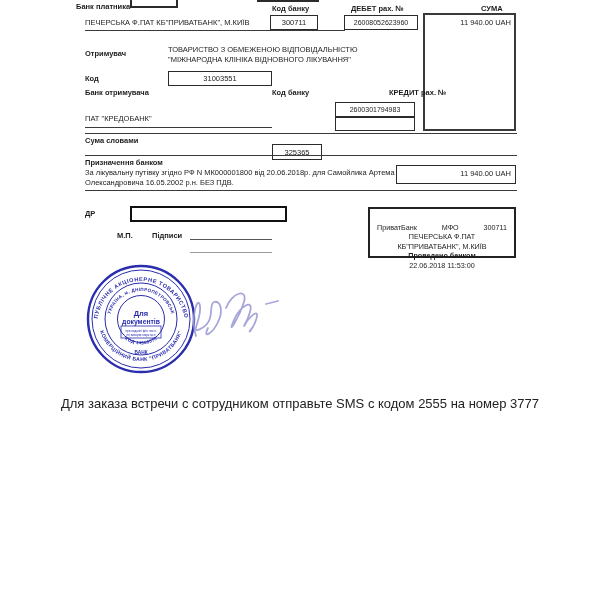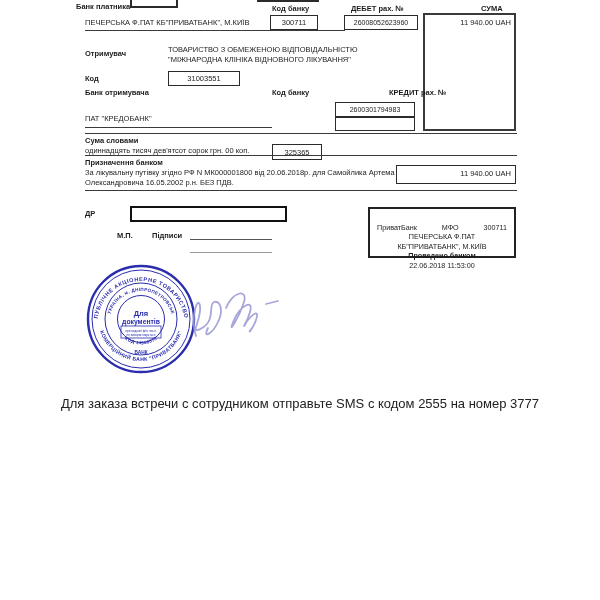--- a/index.html
+++ b/index.html
@@ -43,35 +43,34 @@
 
   <div class="abs" id="suma-box" style="left:423px;top:13px;width:93px;height:118px;">
     <div class="val">11 940.00 UAH</div>
   </div>
 
   <div class="abs lbl" style="left:85px;top:49px;">Отримувач</div>
   <div class="abs txt" style="left:168px;top:45px;">ТОВАРИСТВО З ОБМЕЖЕНОЮ ВІДПОВІДАЛЬНІСТЮ</div>
   <div class="abs txt" style="left:168px;top:55px;">"МІЖНАРОДНА КЛІНІКА ВІДНОВНОГО ЛІКУВАННЯ"</div>
 
   <div class="abs lbl" style="left:85px;top:74px;">Код</div>
-  <div class="abs box" style="left:168px;top:71px;width:72px;height:15px;">31003551</div>
+  <div class="abs box" style="left:168px;top:71px;width:104px;height:15px;">31003551</div>
 
   <div class="abs lbl" style="left:85px;top:88px;">Банк отримувача</div>
   <div class="abs lbl" style="left:272px;top:88px;">Код банку</div>
   <div class="abs lbl" style="left:345px;top:88px;padding-left:44px;">КРЕДИТ рах. №</div>
 
   <div class="abs box" style="left:335px;top:102px;width:80px;height:15px;font-size:7px;">2600301794983</div>
   <div class="abs box" style="left:335px;top:116.5px;width:80px;height:14px;"></div>
 
   <div class="abs txt underline" style="left:85px;top:114px;width:187px;padding-bottom:4px;">ПАТ "КРЕДОБАНК"</div>
   <div class="abs box" style="left:272px;top:112px;width:50px;height:16px;margin-top:32px;">325365</div>
 
   <div class="abs rule" style="left:85px;top:133px;width:432px;"></div>
   <div class="abs lbl" style="left:85px;top:136px;">Сума словами</div>
-  <div class="abs txt" style="left:85px;top:146px;">одиннадцять тисяч дев'ятсот сорок грн. 00 коп.</div>
   <div class="abs rule" style="left:85px;top:155px;width:432px;"></div>
 
   <div class="abs lbl" style="left:85px;top:158px;">Призначення банком</div>
   <div class="abs txt" style="left:85px;top:168px;">За лікувальну путівку згідно РФ N МК000001800 від 20.06.2018р. для Самойлика Артема</div>
   <div class="abs txt" style="left:85px;top:178px;">Олександровича 16.05.2002 р.н. БЕЗ ПДВ.</div>
   <div class="abs" id="purpose-amount-box" style="left:396px;top:165px;width:120px;height:19px;">
     <span>11 940.00 UAH</span>
   </div>
   <div class="abs rule" style="left:85px;top:190px;width:432px;"></div>
 

